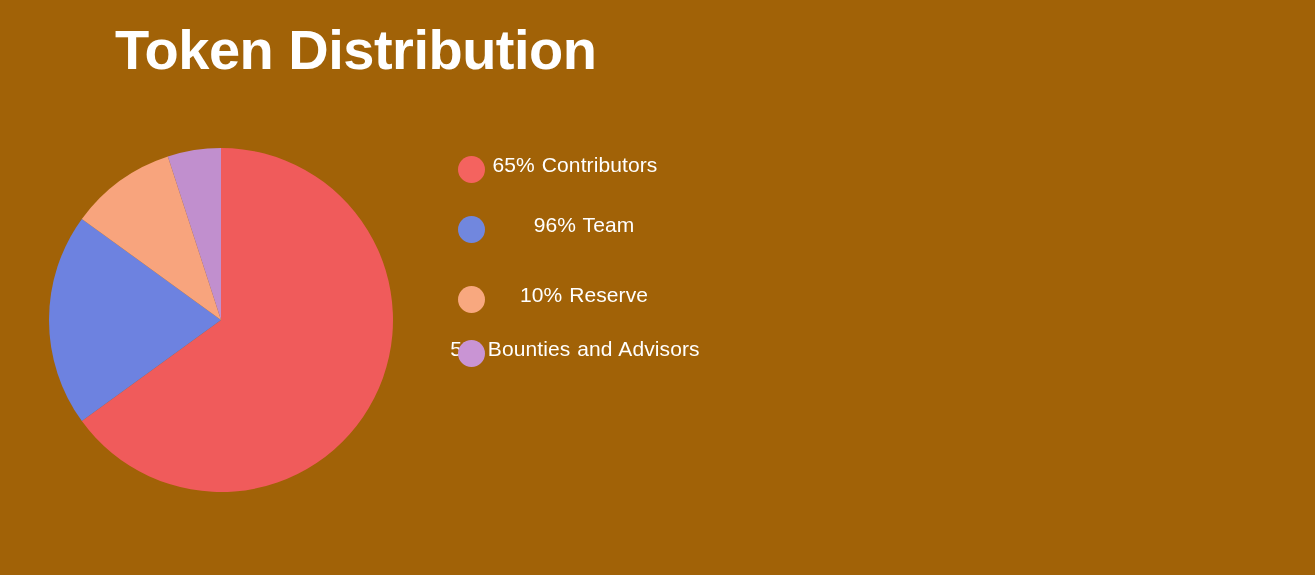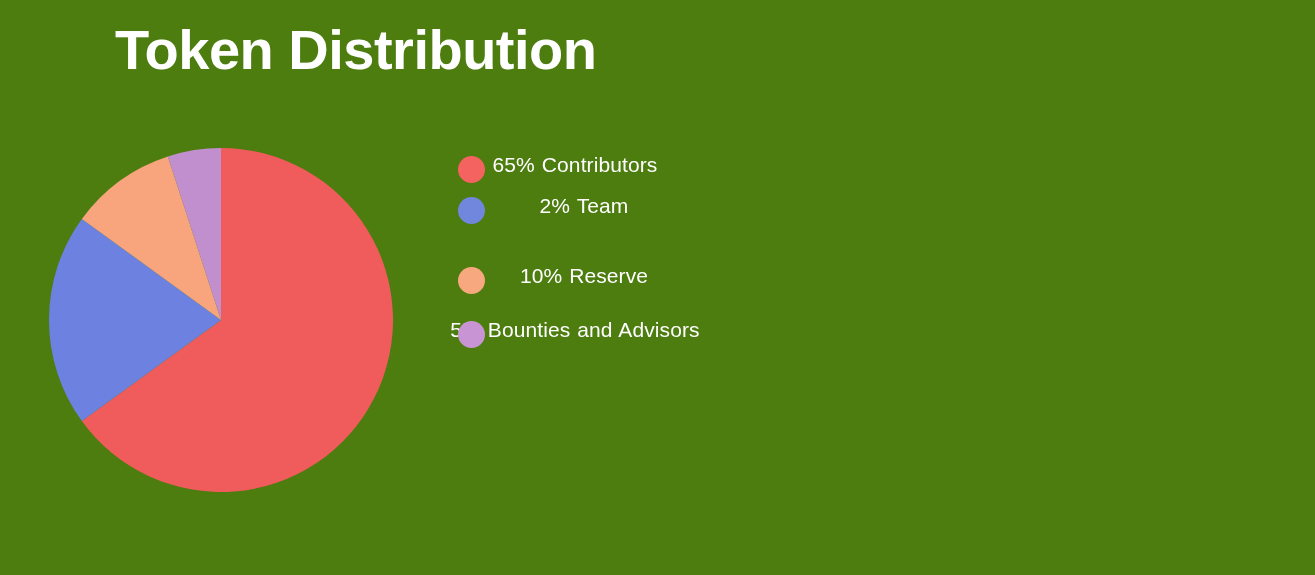--- a/index.html
+++ b/index.html
@@ -79,29 +79,29 @@
     letter-spacing: 0.1px;
     word-spacing: 1px;
   }
   .legend-item.wide .legend-label {
     padding-left: 10px;
   }
   .legend-item.single .legend-label {
     padding-left: 28px;
   }
   
-  #legend-row-0 { margin-bottom: 11px; }
+  #legend-row-0 { margin-bottom: 30px; }
   #legend-row-1 { margin-bottom: 40px; }
   #legend-row-2 { margin-bottom: 24px; }
   #legend-row-3 { margin-bottom: 0; }
 </style>
 </head>
 <body>
 
-<div id="slide" style="background: #4d7c0f;">
+<div id="slide" style="background: #a16207;">
 
   <div id="page-title" style="color: rgb(255, 255, 255);">Token Distribution</div>
 
   <div id="pie-chart">
     <svg viewBox="0 0 344 344" xmlns="http://www.w3.org/2000/svg">
       <g id="pie-slices">
           <path d="M 172 172 L 172.00 0.00 A 172 172 0 1 1 32.85 273.10 Z" fill="#F05B5B"></path>
           <path d="M 172 172 L 32.85 273.10 A 172 172 0 0 1 32.85 70.90 Z" fill="#6D82E0"></path>
           <path d="M 172 172 L 32.85 70.90 A 172 172 0 0 1 118.85 8.42 Z" fill="#F8A47D"></path>
           <path d="M 172 172 L 118.85 8.42 A 172 172 0 0 1 172.00 0.00 Z" fill="#C18FCE"></path>
@@ -111,21 +111,21 @@
 
   <div id="chart-legend">
 
     <div class="legend-item wide" id="legend-row-0">
       <span class="legend-swatch" style="background: rgb(244, 99, 95);"></span>
       <span class="legend-label">65% Contributors</span>
     </div>
 
     <div class="legend-item single" id="legend-row-1">
       <span class="legend-swatch" style="background: rgb(113, 135, 222);"></span>
-      <span class="legend-label">2% Team</span>
+      <span class="legend-label">96% Team</span>
     </div>
 
     <div class="legend-item single" id="legend-row-2">
       <span class="legend-swatch" style="background: rgb(248, 168, 127);"></span>
       <span class="legend-label">10% Reserve</span>
     </div>
 
     <div class="legend-item wide" id="legend-row-3">
       <span class="legend-swatch" style="background: rgb(201, 148, 212);"></span>
       <span class="legend-label">5% Bounties and Advisors</span>

